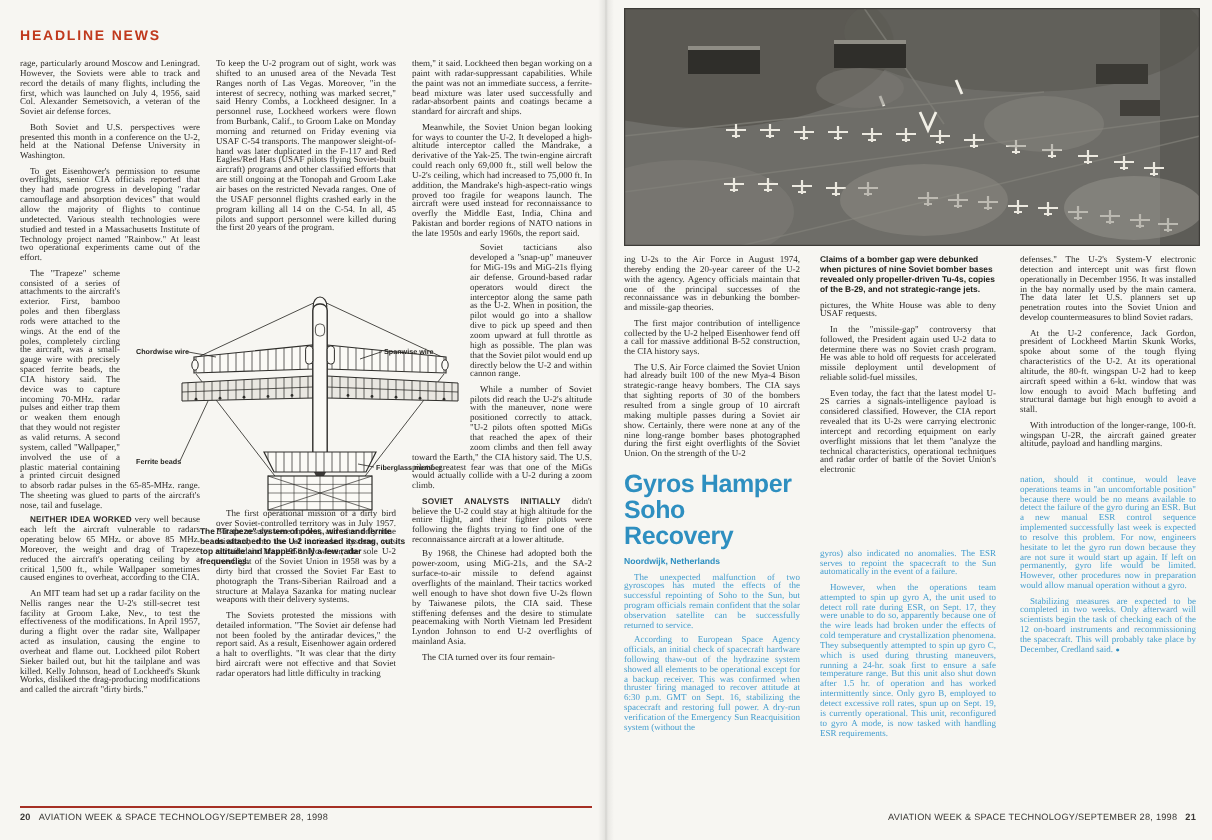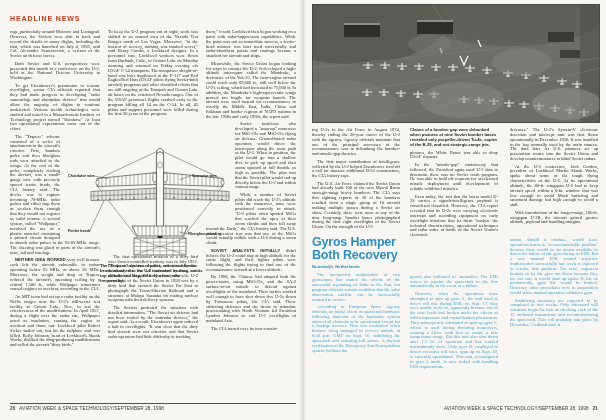--- a/index.html
+++ b/index.html
@@ -243,21 +243,21 @@
       <ellipse cx="255" cy="100" rx="35" ry="16" fill="#93918a" opacity="0.55"></ellipse>
       <ellipse cx="118" cy="40" rx="22" ry="10" fill="#7c7a73" opacity="0.5"></ellipse>
     </g>
     <rect x="0.3" y="0.3" width="287.4" height="118.4" fill="none" stroke="#3c3b37" stroke-width="0.6"></rect>
   </svg>
 
   <div id="r-col1" class="col">
     <p>ing U-2s to the Air Force in August 1974, thereby ending the 20-year career of the U-2 with the agency. Agency officials maintain that one of the principal successes of the reconnaissance was in debunking the bomber- and missile-gap theories.</p>
     <p class="ind">The first major contribution of intelligence collected by the U-2 helped Eisenhower fend off a call for massive additional B-52 construction, the CIA history says.</p>
     <p class="ind">The U.S. Air Force claimed the Soviet Union had already built 100 of the new Mya-4 Bison strategic-range heavy bombers. The CIA says that sighting reports of 30 of the bombers resulted from a single group of 10 aircraft making multiple passes during a Soviet air show. Certainly, there were none at any of the nine long-range bomber bases photographed during the first eight overflights of the Soviet Union. On the strength of the U-2</p>
-    <h2 class="soho-headline">Gyros Hamper Both Recovery</h2>
+    <h2 class="soho-headline">Gyros Hamper Soho Recovery</h2>
     <div class="soho-dateline">Noordwijk, Netherlands</div>
     <p class="blue ind">The unexpected malfunction of two gyroscopes has muted the effects of the successful repointing of Soho to the Sun, but program officials remain confident that the solar observation satellite can be successfully returned to service.</p>
     <p class="blue ind">According to European Space Agency officials, an initial check of spacecraft hardware following thaw-out of the hydrazine system showed all elements to be operational except for a backup receiver. This was confirmed when thruster firing managed to recover attitude at 6:30 p.m. GMT on Sept. 16, stabilizing the spacecraft and restoring full power. A dry-run verification of the Emergency Sun Reacquisition system (without the</p>
   </div>
 
   <div id="r-col2" class="col">
     <div class="photo-caption">Claims of a bomber gap were debunked when pictures of nine Soviet bomber bases revealed only propeller-driven Tu-4s, copies of the B-29, and not strategic-range jets.</div>
     <p>pictures, the White House was able to deny USAF requests.</p>
     <p class="ind">In the "missile-gap" controversy that followed, the President again used U-2 data to determine there was no Soviet crash program. He was able to hold off requests for accelerated missile deployment until development of reliable solid-fuel missiles.</p>
     <p class="ind">Even today, the fact that the latest model U-2S carries a signals-intelligence payload is considered classified. However, the CIA report revealed that its U-2s were carrying electronic intercept and recording equipment on early overflight missions that let them "analyze the technical characteristics, operational techniques and radar order of battle of the Soviet Union's electronic</p>

